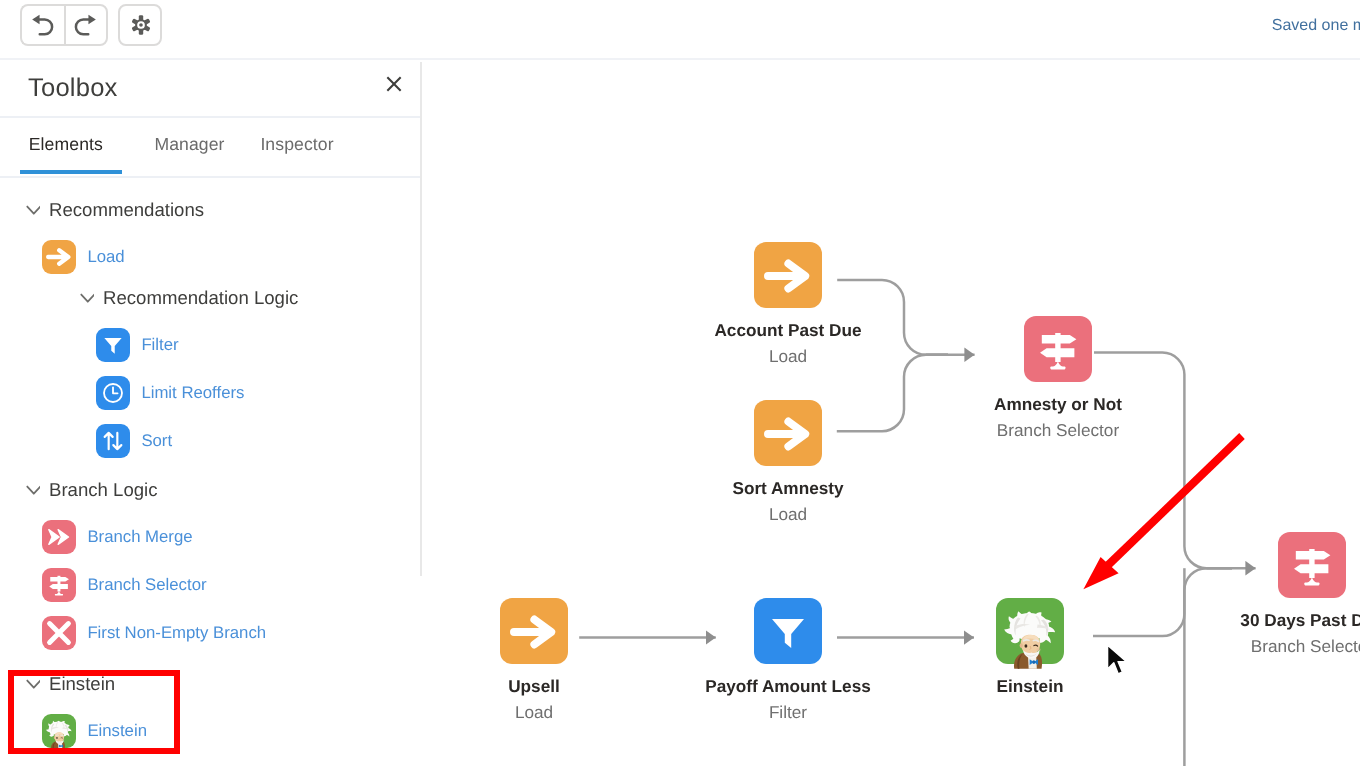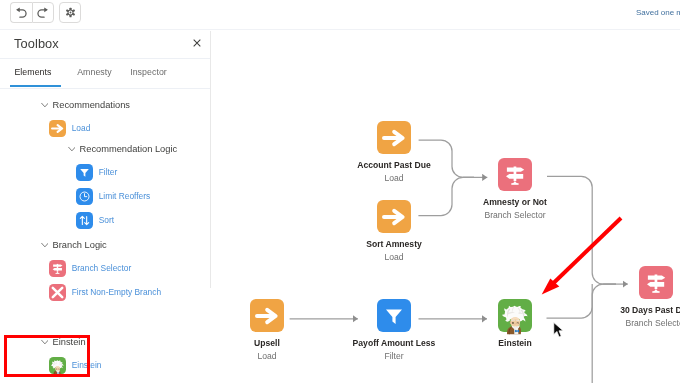--- a/index.html
+++ b/index.html
@@ -32,21 +32,21 @@
   .sidebar { position:absolute; left:0; top:31px; width:211px; height:257px; background:#fff;
     border-right:1px solid #e8e8e8; }
   .sb-header { position:relative; height:27.5px; border-bottom:1px solid #edf0f5; }
   .sb-title { position:absolute; left:14px; top:5px; font-size:12.8px; color:#3e3e3c; letter-spacing:0.1px;}
   .sb-close { position:absolute; left:193px; top:1.7px; width:8px; height:8px; }
   .tabs { position:relative; height:30px; border-bottom:1px solid #edf0f5; }
   .tab { position:absolute; top:8.3px; font-size:8.8px; color:#6b6b6b; letter-spacing:0.05px;}
   .tab.active { color:#2b2826; }
   .tab-underline { position:absolute; height:2.1px; background:#2f91d8; bottom:0.3px; }
 
-  .group { position:absolute; left:0; width:211px;margin-left:28px; }
+  .group { position:absolute; left:0; width:211px; }
   .grp-head { position:relative; height:20px; }
   .chev { position:absolute; left:12.6px; top:4.9px; width:7.8px; height:7.8px; line-height:0;}
   .grp-label { position:absolute; left:24.5px; top:4.2px; font-size:9.3px; color:#3e3e3c;}
   .item { position:relative; height:24px; }
   .item-ico { position:absolute; left:21px; top:3.5px; width:17px; height:17px; border-radius:4.5px;
      display:flex; align-items:center; justify-content:center; }
   .item-label { position:absolute; left:43.7px; top:6.5px; font-size:8.4px; color:#4a90d9;}
 
   .hl-box { position:absolute; border:3px solid #ff0000; }
 
@@ -104,21 +104,21 @@
     <div class="sb-header" data-name="toolbox-header">
       <div class="sb-title" data-name="panel-title">Toolbox</div>
       <div class="sb-close" data-name="close-panel-button">
         <svg width="8" height="8" viewBox="0 0 24 24" stroke="#3e3e3c" stroke-width="3.1" stroke-linecap="butt" data-name="close-icon">
           <path d="M2 2 L22 22 M22 2 L2 22"></path>
         </svg>
       </div>
     </div>
     <div class="tabs" data-name="toolbox-tabs">
       <div class="tab active" style="left:14.4px" data-name="tab-elements">Elements</div>
-      <div class="tab" style="left:77.2px" data-name="tab-manager">Amnesty</div>
+      <div class="tab" style="left:77.2px" data-name="tab-manager">Manager</div>
       <div class="tab" style="left:130.2px" data-name="tab-inspector">Inspector</div>
       <div class="tab-underline" style="left:9.6px; width:51.9px" data-name="active-tab-indicator"></div>
     </div>
     <div id="groups" data-name="element-groups">
         <div class="group" data-name="element-group" style="top: 65px;">
           <div class="grp-head" data-name="group-header-recommendations">
             <span class="chev" data-name="chevron-down-icon"><svg width="7.8" height="7.8" viewBox="0 0 24 24" fill="none" stroke="#6e6e6b" stroke-width="2.7" stroke-linecap="round" stroke-linejoin="round">
                 <path d="M2 7 L12 18 L22 7"></path>
               </svg></span>
             <span class="grp-label" data-name="group-label">Recommendations</span>
@@ -165,20 +165,29 @@
             </span>
             <span class="item-label" data-name="element-item-label">Sort</span>
           </div>
         </div>
         <div class="group" data-name="element-group" style="top: 205px;">
           <div class="grp-head" data-name="group-header-branch-logic">
             <span class="chev" data-name="chevron-down-icon"><svg width="7.8" height="7.8" viewBox="0 0 24 24" fill="none" stroke="#6e6e6b" stroke-width="2.7" stroke-linecap="round" stroke-linejoin="round">
                 <path d="M2 7 L12 18 L22 7"></path>
               </svg></span>
             <span class="grp-label" data-name="group-label">Branch Logic</span>
+          </div>
+          <div class="item" data-name="element-item-branch-merge">
+            <span class="item-ico" style="background:#eb707c" data-name="double-chevron-right-icon-tile">
+              <svg width="13" height="13" viewBox="0 0 24 24" data-name="double-chevron-right-icon">
+                <path d="M2.6 5.2 L12.2 12 L2.6 18.8 L5.6 12 Z" fill="#fff" stroke="#fff" stroke-width="1.2" stroke-linejoin="round"></path>
+                <path d="M11.2 5.2 L20.8 12 L11.2 18.8 L14.2 12 Z" fill="#fff" stroke="#fff" stroke-width="1.2" stroke-linejoin="round"></path>
+              </svg>
+            </span>
+            <span class="item-label" data-name="element-item-label">Branch Merge</span>
           </div>
           <div class="item" data-name="element-item-branch-selector">
             <span class="item-ico" style="background:#eb707c" data-name="signpost-icon-tile">
               <svg width="13" height="13" viewBox="0 0 24 24" data-name="signpost-icon">
                 <rect x="10.6" y="3.5" width="2.7" height="14.5" fill="#fff"></rect>
                 <path d="M3.9 4.56 H17.9 L21.2 6.68 L17.9 8.8 H3.9 Z" fill="#fff"></path>
                 <path d="M20.2 11.08 H6.3 L3.0 13.36 L6.3 15.64 H20.2 Z" fill="#fff"></path>
                 <path d="M11.95 17.0 C11.95 19.1 10.2 20.1 8.4 21.2 H15.5 C13.7 20.1 11.95 19.1 11.95 17.0 Z" fill="#fff"></path>
                 <rect x="8.2" y="20.2" width="7.5" height="1.5" rx="0.4" fill="#fff"></rect>
               </svg>
@@ -286,21 +295,21 @@
           <div class="node-ico" style="background:#f0a444" data-name="arrow-right-icon-tile">
             <svg width="24" height="24" viewBox="0 0 24 24" data-name="arrow-right-icon">
               <path d="M2.0 12 H18.0 M12.2 5.8 L20.6 12 L12.2 18.2" fill="none" stroke="#fff" stroke-width="4.0" stroke-linecap="round" stroke-linejoin="round"></path>
             </svg>
           </div>
           <div class="node-txt" data-name="node-text">
             <div class="node-t1" data-name="node-title">Sort Amnesty</div>
             <div class="node-t2" data-name="node-subtitle">Load</div>
           </div>
         </div>
-        <div class="node" data-name="flow-node-amnesty-or-not" style="left: 286px; top: 127px;">
+        <div class="node" data-name="flow-node-amnesty-or-not" style="left: 300px; top: 127px;">
           <div class="node-ico" style="background:#eb707c" data-name="signpost-icon-tile">
             <svg width="24" height="24" viewBox="0 0 24 24" data-name="signpost-icon">
               <rect x="10.6" y="3.5" width="2.7" height="14.5" fill="#fff"></rect>
               <path d="M3.9 4.56 H17.9 L21.2 6.68 L17.9 8.8 H3.9 Z" fill="#fff"></path>
               <path d="M20.2 11.08 H6.3 L3.0 13.36 L6.3 15.64 H20.2 Z" fill="#fff"></path>
               <path d="M11.95 17.0 C11.95 19.1 10.2 20.1 8.4 21.2 H15.5 C13.7 20.1 11.95 19.1 11.95 17.0 Z" fill="#fff"></path>
               <rect x="8.2" y="20.2" width="7.5" height="1.5" rx="0.4" fill="#fff"></rect>
             </svg>
           </div>
           <div class="node-txt" data-name="node-text">

